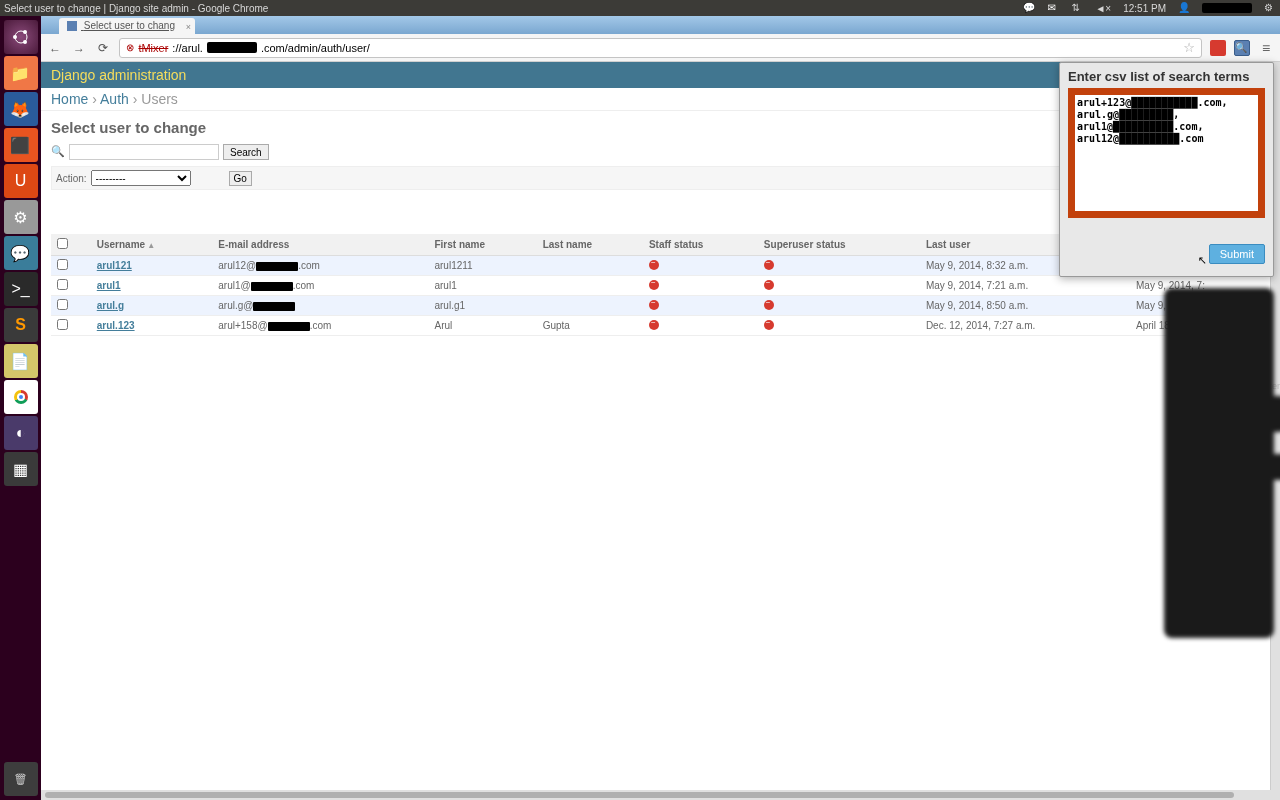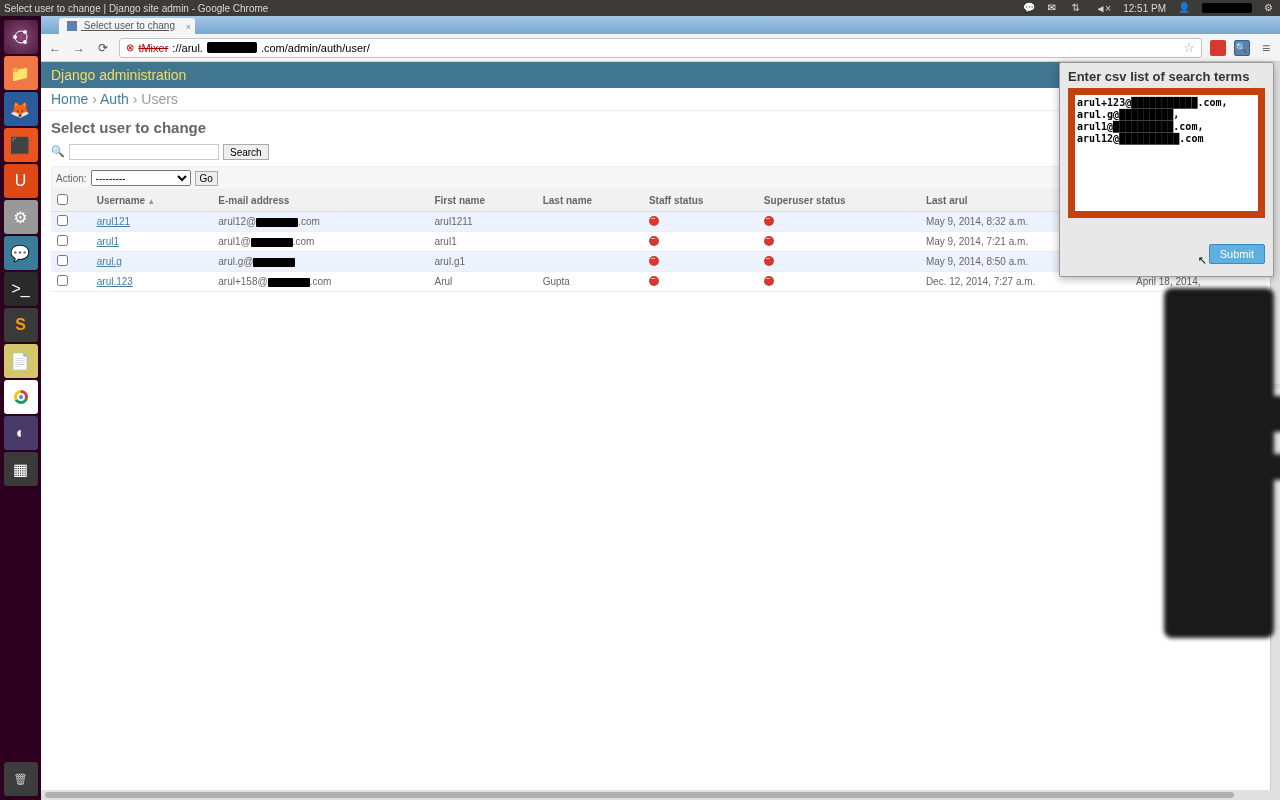--- a/index.html
+++ b/index.html
@@ -42,28 +42,28 @@
 .dj-content { padding: 8px 10px; }
 .dj-title { font-size: 15px; font-weight: bold; color: #666; margin-bottom: 8px; }
 
 .search-row { display: flex; align-items: center; gap: 4px; margin-bottom: 6px; }
 .search-row .mag { width: 14px; height: 14px; color: #999; font-size: 11px; }
 .search-row input[type=text] { width: 150px; height: 16px; border: 1px solid #ccc; font-size: 10px; padding: 0 2px; }
 .search-row .btn { font-size: 10px; padding: 0 6px; height: 16px; border: 1px solid #aaa; background: #eee; }
 
 .action-row { display: flex; align-items: center; gap: 4px; padding: 3px 4px; background: #f6f6f6; border: 1px solid #eee; margin-bottom: 0; font-size: 10px; color: #666; }
 .action-row select { font-size: 10px; height: 16px; width: 100px; }
-.action-row .go { font-size: 10px; padding: 0 4px; height: 15px; border: 1px solid #aaa; background: #eee; }
-
-.user-table { width: 100%; border-collapse: collapse; font-size: 10px; }
+.action-row .go { font-size: 10px; padding: 0 4px; height: 15px; border: 1px solid #aaa; background: #eee; margin-left: 34px; }
+
+.user-table { width: 100%; border-collapse: collapse; font-size: 10px; margin-top: 44px; }
 .user-table th { background: #f1f1f1; text-align: left; padding: 4px 6px; color: #666; font-weight: bold; border-bottom: 1px solid #ddd; font-size: 10px; }
 .user-table td { padding: 3px 6px; border-bottom: 1px solid #eee; color: #666; }
 .user-table tr.odd { background: #fff; }
 .user-table tr.even { background: #edf3fe; }
-.user-table .uname { color: #447e9b; font-weight: normal; }
+.user-table .uname { color: #447e9b; font-weight: bold; }
 .status-no { width: 10px; height: 10px; border-radius: 50%; background: #d63a2f; display: inline-block; position: relative; }
 .status-no::after { content: "−"; color: #fff; font-size: 8px; position: absolute; top: -2px; left: 2px; }
 .blkseg { background: #000; border-radius: 1px; display: inline-block; vertical-align: middle; height: 9px; }
 .sort-arrow { font-size: 8px; color: #999; margin-left: 2px; }
 
 
 .unity { position: absolute; top: 16px; left: 0; width: 41px; bottom: 0; background: #2c001e; display: flex; flex-direction: column; align-items: center; padding-top: 4px; gap: 2px; }
 .launcher-item { width: 34px; height: 34px; border-radius: 3px; background: #3d3d3d; display: flex; align-items: center; justify-content: center; font-size: 16px; color: #fff; }
 .li-dash { background: radial-gradient(circle, #8a4a7a, #4a1a3a); }
 .li-files { background: #f07746; }
@@ -207,21 +207,21 @@
       <table class="user-table">
         <thead>
           <tr>
             <th><input type="checkbox" style=""></th>
             <th><span>Username</span><span class="sort-arrow">▲</span></th>
             <th>E-mail address</th>
             <th>First name</th>
             <th>Last name</th>
             <th>Staff status</th>
             <th>Superuser status</th>
-            <th>Last arul</th>
+            <th>Last user</th>
             <th>Date joined</th>
           </tr>
         </thead>
         <tbody id="tbody">
             <tr class="even">
               <td><input type="checkbox" style=""></td>
               <td><a href="#" class="uname">arul121</a></td>
               <td><span>arul12@</span><span class="blkseg" style="width:42px"></span><span>.com</span></td>
               <td>arul1211</td>
               <td></td>

